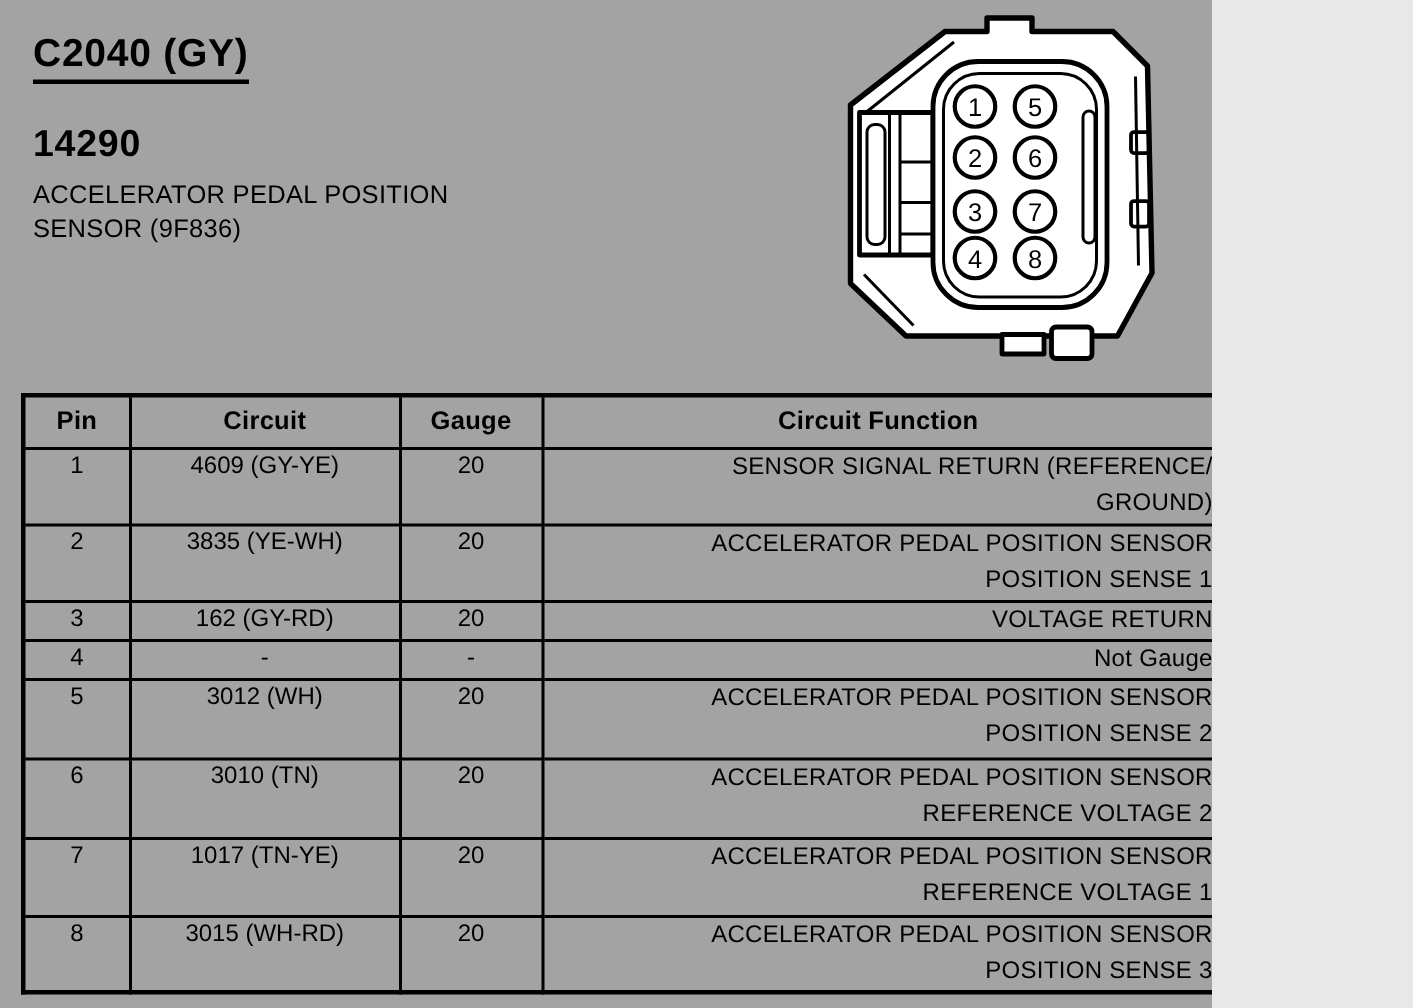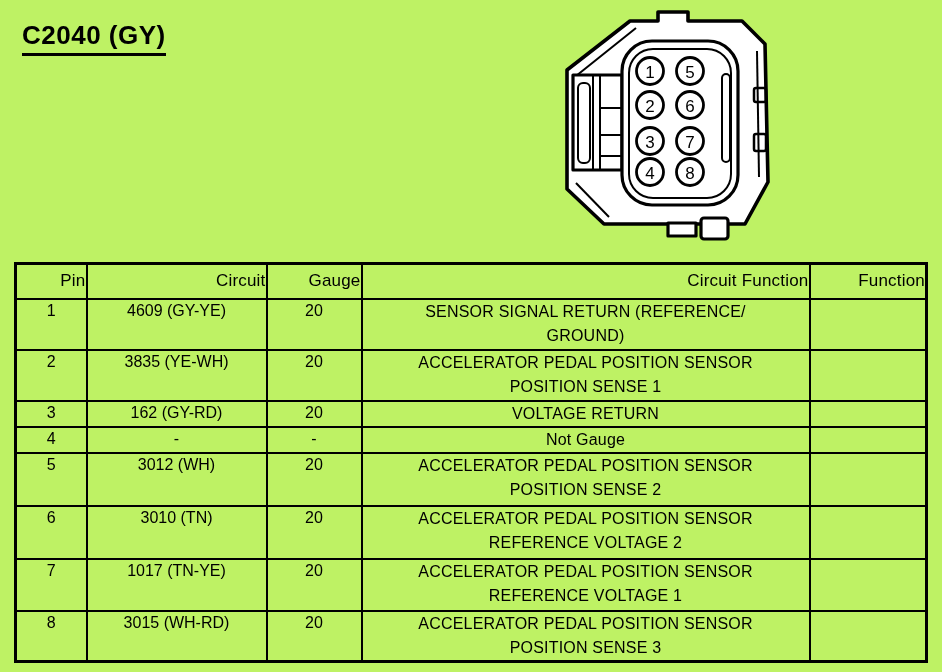--- a/index.html
+++ b/index.html
@@ -1,20 +1,20 @@
 <!DOCTYPE html>
 <html><head>
 <meta charset="utf-8">
 <style>
   html, body { margin: 0; padding: 0; background: #e8e8e8; }
   .page {
     position: relative;
-    width: 942px;
+    width: 808px;
     height: 672px;
-    background: #bef264;
+    background: #a3a3a3;
     font-family: "Liberation Sans", sans-serif;
     color: #000;
     overflow: hidden;
   }
 
   
   .doc-header { position: absolute; left: 22px; top: 20px; }
   .connector-id {
     display: inline-block;
     font-size: 26px;
@@ -65,41 +65,44 @@
     font-size: 16px;
   }
   .pinout-table th, .pinout-table td {
     border: 2px solid #000;
     padding: 0;
     vertical-align: top;
     overflow: hidden;
   }
   .pinout-table th {
     font-size: 17px;
-    font-weight: normal;
-    text-align: right;
+    font-weight: bold;
+    text-align: center;
     vertical-align: middle;
     letter-spacing: 0.2px;
   }
   .td-center { text-align: center; padding-top: 3px; line-height: 22px; }
   .fn-cell {
-    text-align: center;
+    text-align: right;
     padding: 2px 4px 0 5px;
     line-height: 24px;
     letter-spacing: 0.2px;
     white-space: pre-line;
   }
 </style>
 </head>
 <body>
 
 <div class="page">
 
   <div class="doc-header">
     <div class="connector-id">C2040 (GY)</div>
+    <div class="part-number">14290</div>
+    <div class="component-name">ACCELERATOR PEDAL POSITION
+SENSOR (9F836)</div>
   </div>
 
   <div class="connector-wrap">
     <svg width="222" height="238" viewBox="0 0 222 238" xmlns="http://www.w3.org/2000/svg">
 
       <path class="shape-thick" d="M 78,15 H 106 V 6 H 136 V 15 H 190 L 213,38 L 216,176 L 193,218 H 52 L 15,183 L 15,64 Z"></path>
 
       <path class="ln" d="M 84,22 L 24,70"></path>
       <path class="ln" d="M 24,177 L 57,211"></path>
       <path class="ln" d="M 205,45 L 207,171"></path>

